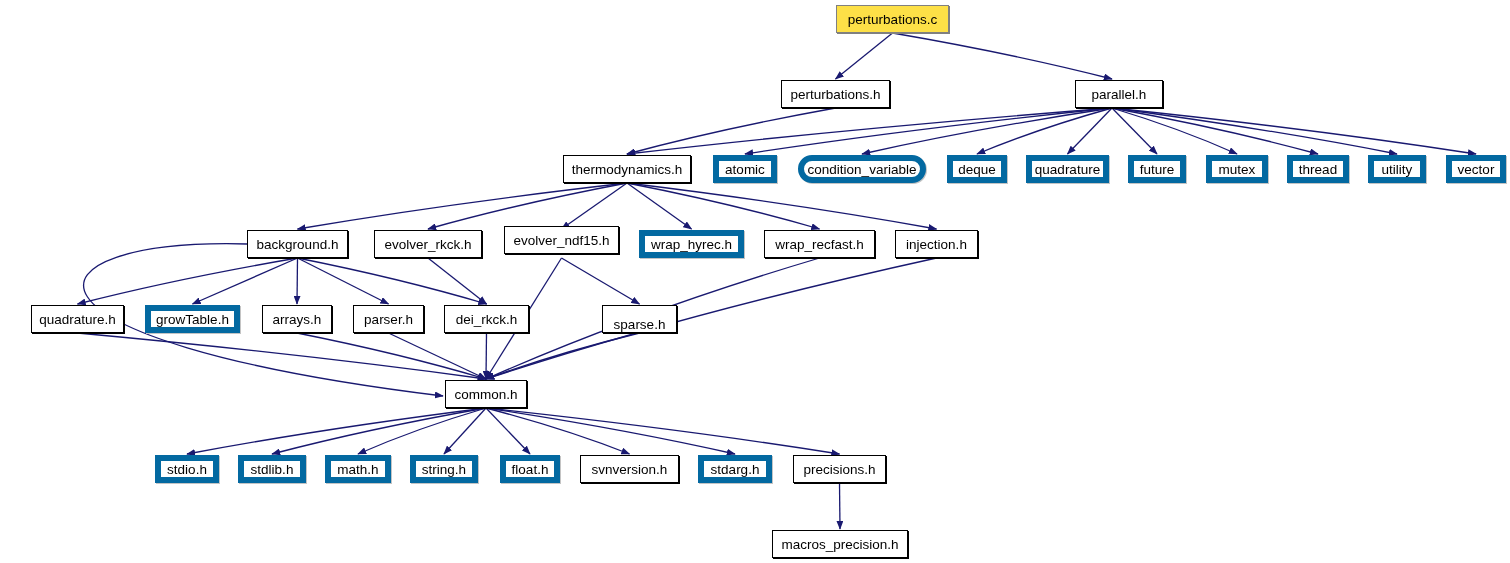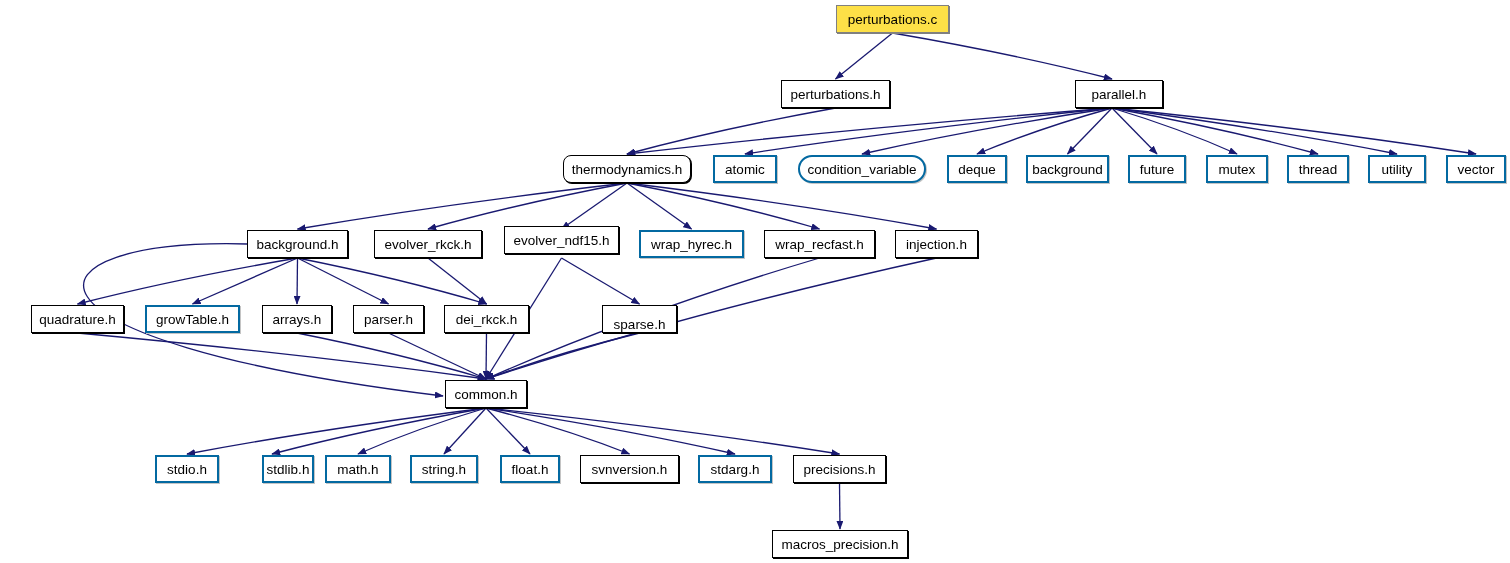--- a/index.html
+++ b/index.html
@@ -5,21 +5,21 @@
   html,body{margin:0;padding:0;background:#ffffff;}
   body{width:1510px;height:563px;overflow:hidden;
        font-family:"Liberation Sans","DejaVu Sans",sans-serif;}
   #graph-root{position:relative;width:1510px;height:563px;}
   svg#edges{position:absolute;left:0;top:0;width:1510px;height:563px;}
   .node{position:absolute;box-sizing:border-box;display:flex;
         align-items:center;justify-content:center;
         font-size:13.5px;color:#000000;white-space:nowrap;
         background:#ffffff;}
   .node.dark{border:1px solid #000000;box-shadow:1px 1px 0 0 #000000;}
-  .node.light{border:2px solid #0369a1;box-shadow:1px 1px 0 0 #c4c4c4;}
+  .node.light{border:6px solid #0369a1;box-shadow:1px 1px 0 0 #c4c4c4;}
   .node.root{background:#fde047;border:1px solid #808080;
              box-shadow:1px 1px 0 0 #808080;}
 </style>
 </head>
 <body>
 
 <div id="graph-root">
   <svg id="edges" viewBox="0 0 1510 563" xmlns="http://www.w3.org/2000/svg">
     <defs>
       <marker id="arrowhead" markerWidth="9" markerHeight="7" refX="8.2" refY="3.5" orient="auto" markerUnits="userSpaceOnUse">
@@ -76,34 +76,34 @@
   <div id="node-layer">
       <div class="node root" style="left: 836px; top: 5px; width: 113px; height: 28px;">
         <span>perturbations.c</span>
       </div>
       <div class="node dark" style="left: 781px; top: 80px; width: 109px; height: 28px;">
         <span>perturbations.h</span>
       </div>
       <div class="node dark" style="left: 1075px; top: 80px; width: 88px; height: 28px;">
         <span>parallel.h</span>
       </div>
-      <div class="node dark" style="left: 563px; top: 155px; width: 128px; height: 28px; border-radius: 8px;">
+      <div class="node dark" style="left: 563px; top: 155px; width: 128px; height: 28px;">
         <span>thermodynamics.h</span>
       </div>
       <div class="node light" style="left: 713px; top: 155px; width: 64px; height: 28px;">
         <span>atomic</span>
       </div>
       <div class="node light" style="left: 798px; top: 155px; width: 128px; height: 28px; border-radius: 14px;">
         <span>condition_variable</span>
       </div>
       <div class="node light" style="left: 947px; top: 155px; width: 60px; height: 28px;">
         <span>deque</span>
       </div>
       <div class="node light" style="left: 1026px; top: 155px; width: 83px; height: 28px;">
-        <span>background</span>
+        <span>quadrature</span>
       </div>
       <div class="node light" style="left: 1128px; top: 155px; width: 58px; height: 28px;">
         <span>future</span>
       </div>
       <div class="node light" style="left: 1206px; top: 155px; width: 62px; height: 28px;">
         <span>mutex</span>
       </div>
       <div class="node light" style="left: 1287px; top: 155px; width: 62px; height: 28px;">
         <span>thread</span>
       </div>
@@ -148,21 +148,21 @@
       </div>
       <div class="node dark" style="left: 602px; top: 305px; width: 75px; height: 28px; align-items: flex-end;">
         <span>sparse.h</span>
       </div>
       <div class="node dark" style="left: 445px; top: 380px; width: 82px; height: 28px;">
         <span>common.h</span>
       </div>
       <div class="node light" style="left: 155px; top: 455px; width: 64px; height: 28px;">
         <span>stdio.h</span>
       </div>
-      <div class="node light" style="left: 238px; top: 455px; width: 52px; height: 28px; margin-left: 24px;">
+      <div class="node light" style="left: 238px; top: 455px; width: 68px; height: 28px;">
         <span>stdlib.h</span>
       </div>
       <div class="node light" style="left: 325px; top: 455px; width: 66px; height: 28px;">
         <span>math.h</span>
       </div>
       <div class="node light" style="left: 410px; top: 455px; width: 68px; height: 28px;">
         <span>string.h</span>
       </div>
       <div class="node light" style="left: 500px; top: 455px; width: 60px; height: 28px;">
         <span>float.h</span>

